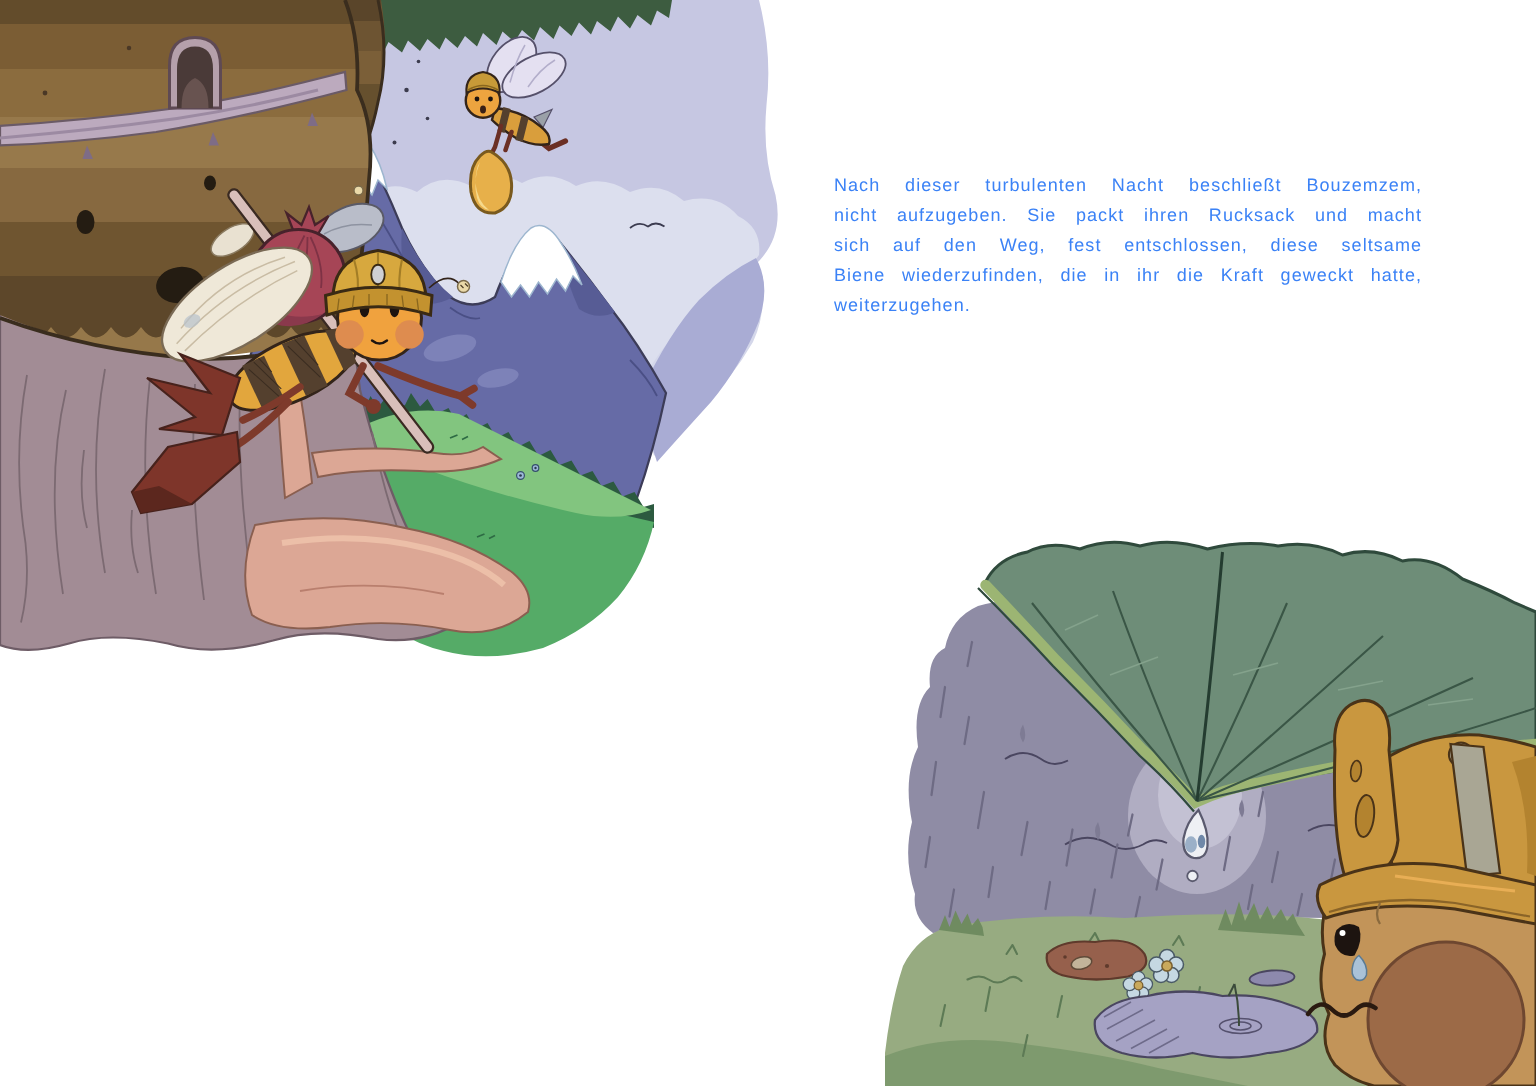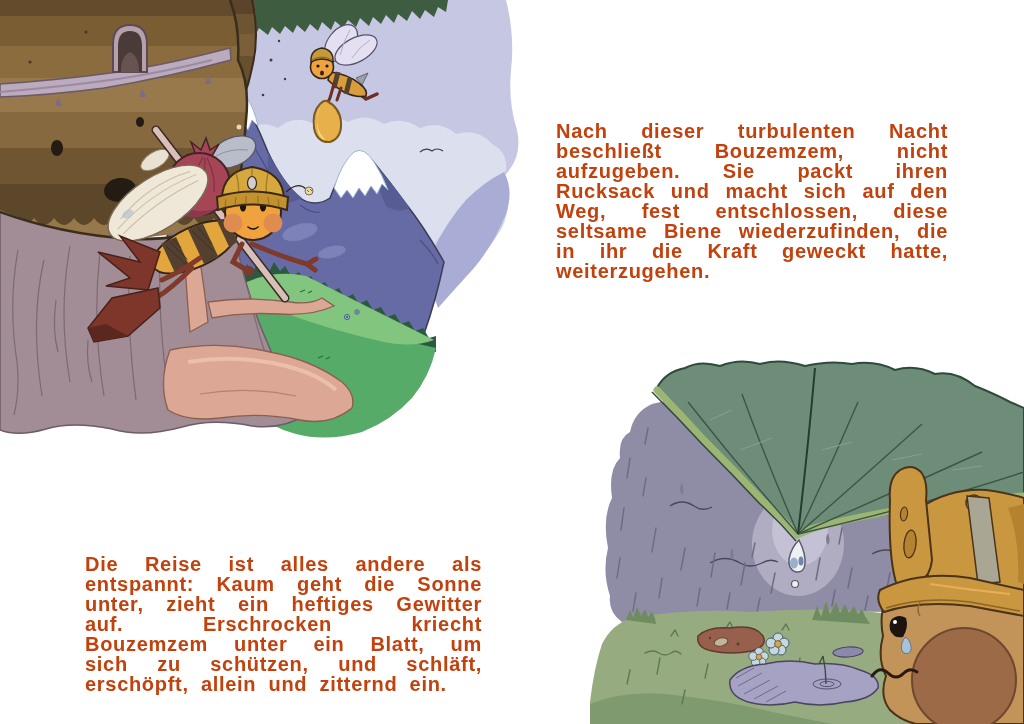--- a/index.html
+++ b/index.html
@@ -1,20 +1,20 @@
 <!DOCTYPE html>
 <html><head>
 <meta charset="utf-8">
 <style>
   html,body{margin:0;padding:0;background:#ffffff;}
   .spread{position:relative;width:1024px;height:724px;background:#ffffff;overflow:hidden;
           font-family:"Liberation Sans",sans-serif;}
   .illustration{position:absolute;}
-  .story-text{position:absolute;color:#c2410c;font-size:20px;line-height:20px;
-              font-weight:700;letter-spacing:0.7px;word-spacing:6px;
+  .story-text{position:absolute;color:#3b82f6;font-size:12px;line-height:20px;
+              font-weight:400;letter-spacing:0.7px;word-spacing:6px;
               text-align:justify;text-align-last:left;}
   #text-right{left:556px;top:101px;width:392px;}
   #text-left-bottom{left:85px;top:534px;width:397px;}
 </style>
 </head>
 <body>
 
 <div class="spread">
 
   <svg class="illustration" style="left:0;top:0" width="540" height="510" viewBox="0 0 540 510">
@@ -423,15 +423,14 @@
         <path d="M290,232 Q330,212 380,220 L434,232 L434,258 L380,248 Q330,242 294,254 Q285,242 290,232 Z" fill="#c9973f" stroke="#4a3318" stroke-width="2"></path>
         <path d="M296,250 Q334,238 380,244 L430,253" stroke="#8a6428" stroke-width="1.5" fill="none"></path>
         <path d="M340,226 Q380,232 420,236" stroke="#e8ae55" stroke-width="2" fill="none"></path>
       </g>
       <path d="M330,244 Q326,252 330,258" stroke="#8a6a3e" stroke-width="1.5" fill="none"></path>
     </g>
   </svg>
 
   <p id="text-right" class="story-text">Nach dieser turbulenten Nacht beschließt Bouzemzem, nicht aufzugeben.  Sie packt ihren Rucksack und macht sich auf den Weg, fest entschlossen, diese seltsame Biene wiederzufinden, die in ihr die Kraft geweckt hatte, weiterzugehen.</p>
 
-  <p id="text-left-bottom" class="story-text">Die Reise ist alles andere als entspannt: Kaum geht die Sonne unter, zieht ein heftiges Gewitter auf. Erschrocken kriecht Bouzemzem unter ein Blatt, um sich zu schützen, und schläft, erschöpft, allein und zitternd ein.</p>
 
 </div>
 
 </body></html>

